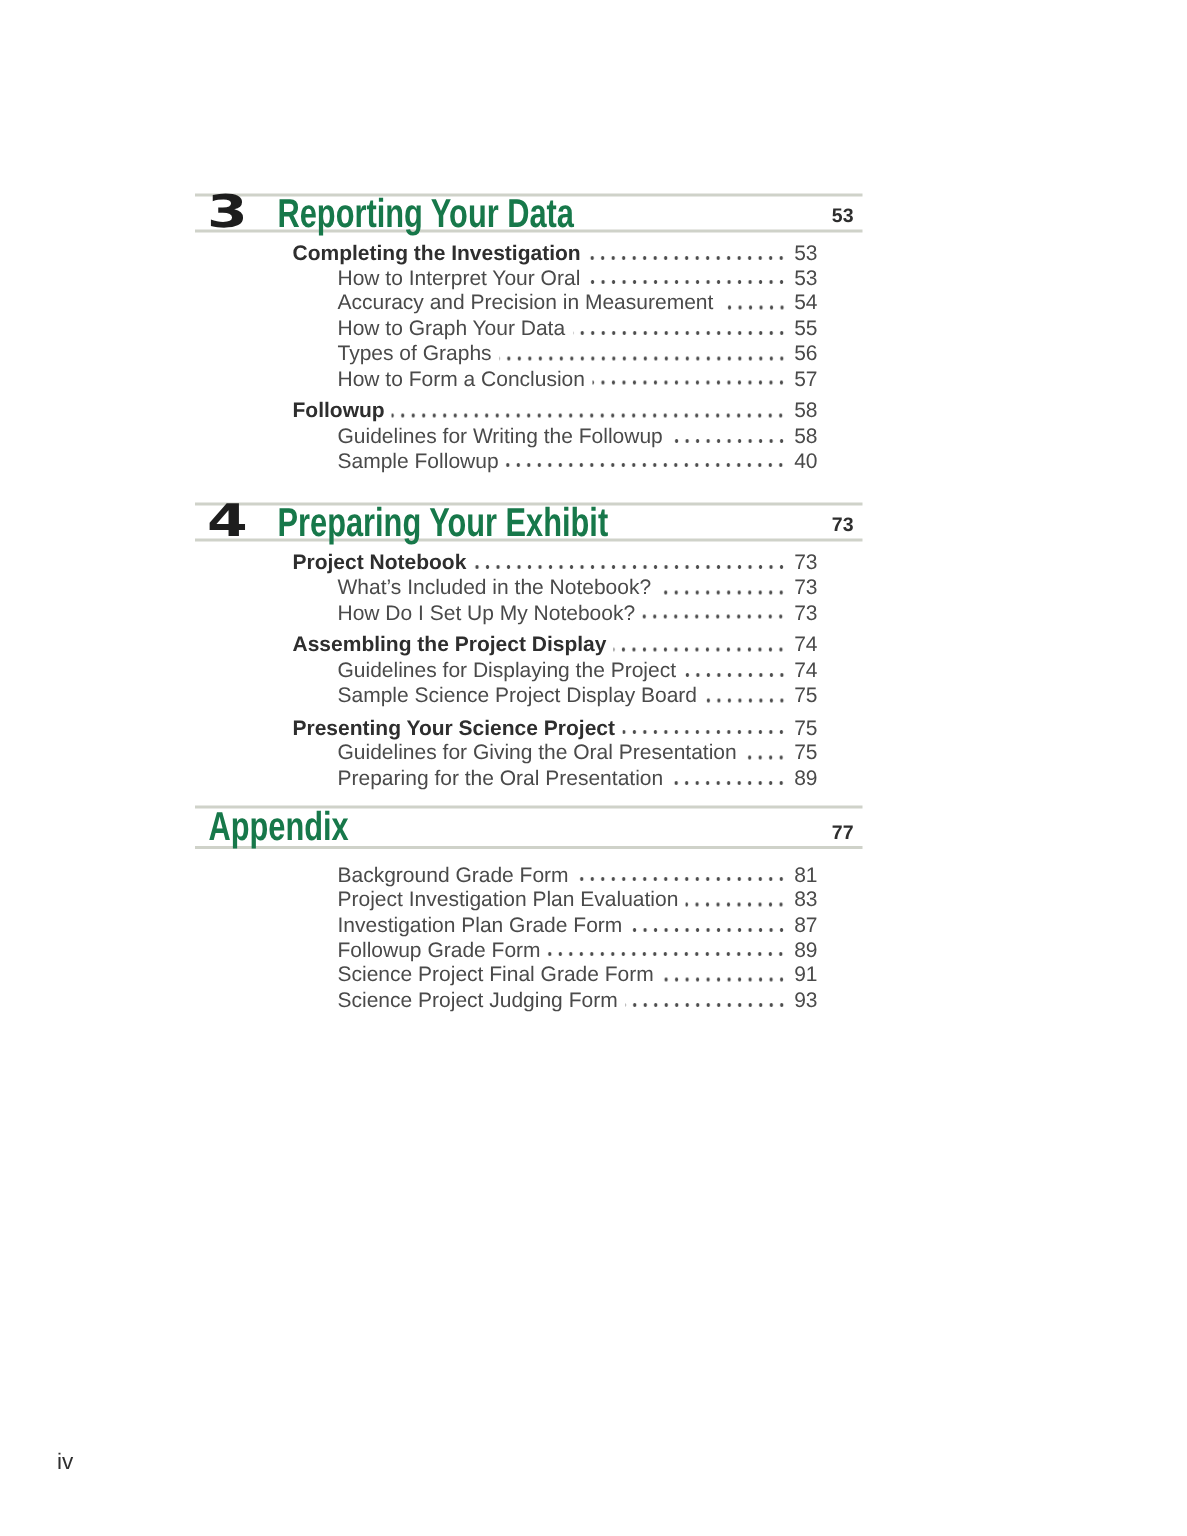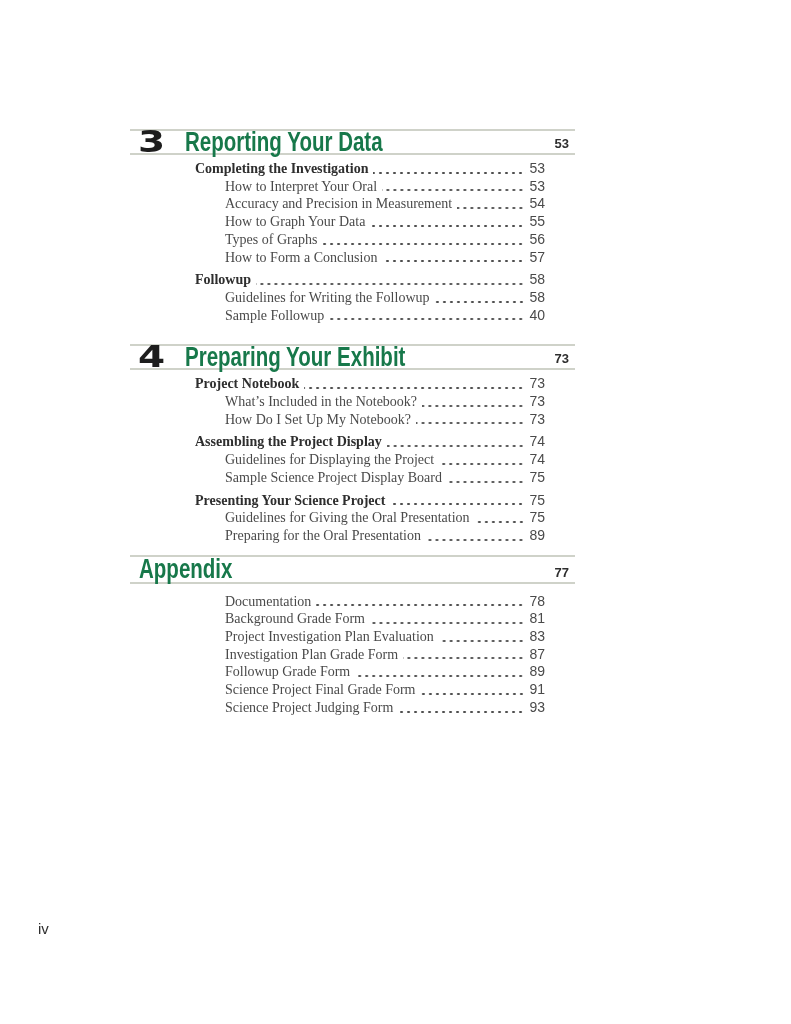--- a/index.html
+++ b/index.html
@@ -60,36 +60,36 @@
     display:flex; align-items:baseline;
     font-size:14px; line-height:16.7px;
     color:#4a4a4a;
   }
   .row.head {
     padding-left:65px;
     font-weight:bold; color:#2e2e2e;
     margin-top:5px;
   }
   .row.sub { padding-left:95px; }
-  .label { white-space:nowrap;font-family:Liberation Serif, serif; }
+  .label { white-space:nowrap; }
   .leader {
     flex:1 1 auto;
     align-self:stretch;
     min-width:12px;
     margin:0 3px 0 5px;
     background-image:radial-gradient(circle, #4d4d4d 1.05px, rgba(0,0,0,0) 1.35px);
     background-size:7px 4px;
     background-repeat:repeat-x;
     background-position:right 2px bottom 3px;
   }
   .pagenum { white-space:nowrap; font-weight:normal; color:#4a4a4a; }
 
   
   .folio {
-    position:absolute; left:38px; top:920px;
+    position:absolute; left:38px; top:966px;
     font-size:15px; color:#2f2f2f;
   }
 </style>
 </head>
 <body>
 
 <div class="page">
   <div class="content">
 
     <div class="band chapter">
@@ -197,25 +197,20 @@
         <span class="pagenum">89</span>
       </div>
     </div>
 
     <div class="band appendix gap-md">
       <span class="chap-title">Appendix</span>
       <span class="chap-page">77</span>
     </div>
     <div class="entries" style="margin-top:9px;">
       <div class="row sub">
-        <span class="label">Documentation</span>
-        <span class="leader"></span>
-        <span class="pagenum">78</span>
-      </div>
-      <div class="row sub">
         <span class="label">Background Grade Form</span>
         <span class="leader"></span>
         <span class="pagenum">81</span>
       </div>
       <div class="row sub">
         <span class="label">Project Investigation Plan Evaluation</span>
         <span class="leader"></span>
         <span class="pagenum">83</span>
       </div>
       <div class="row sub">

